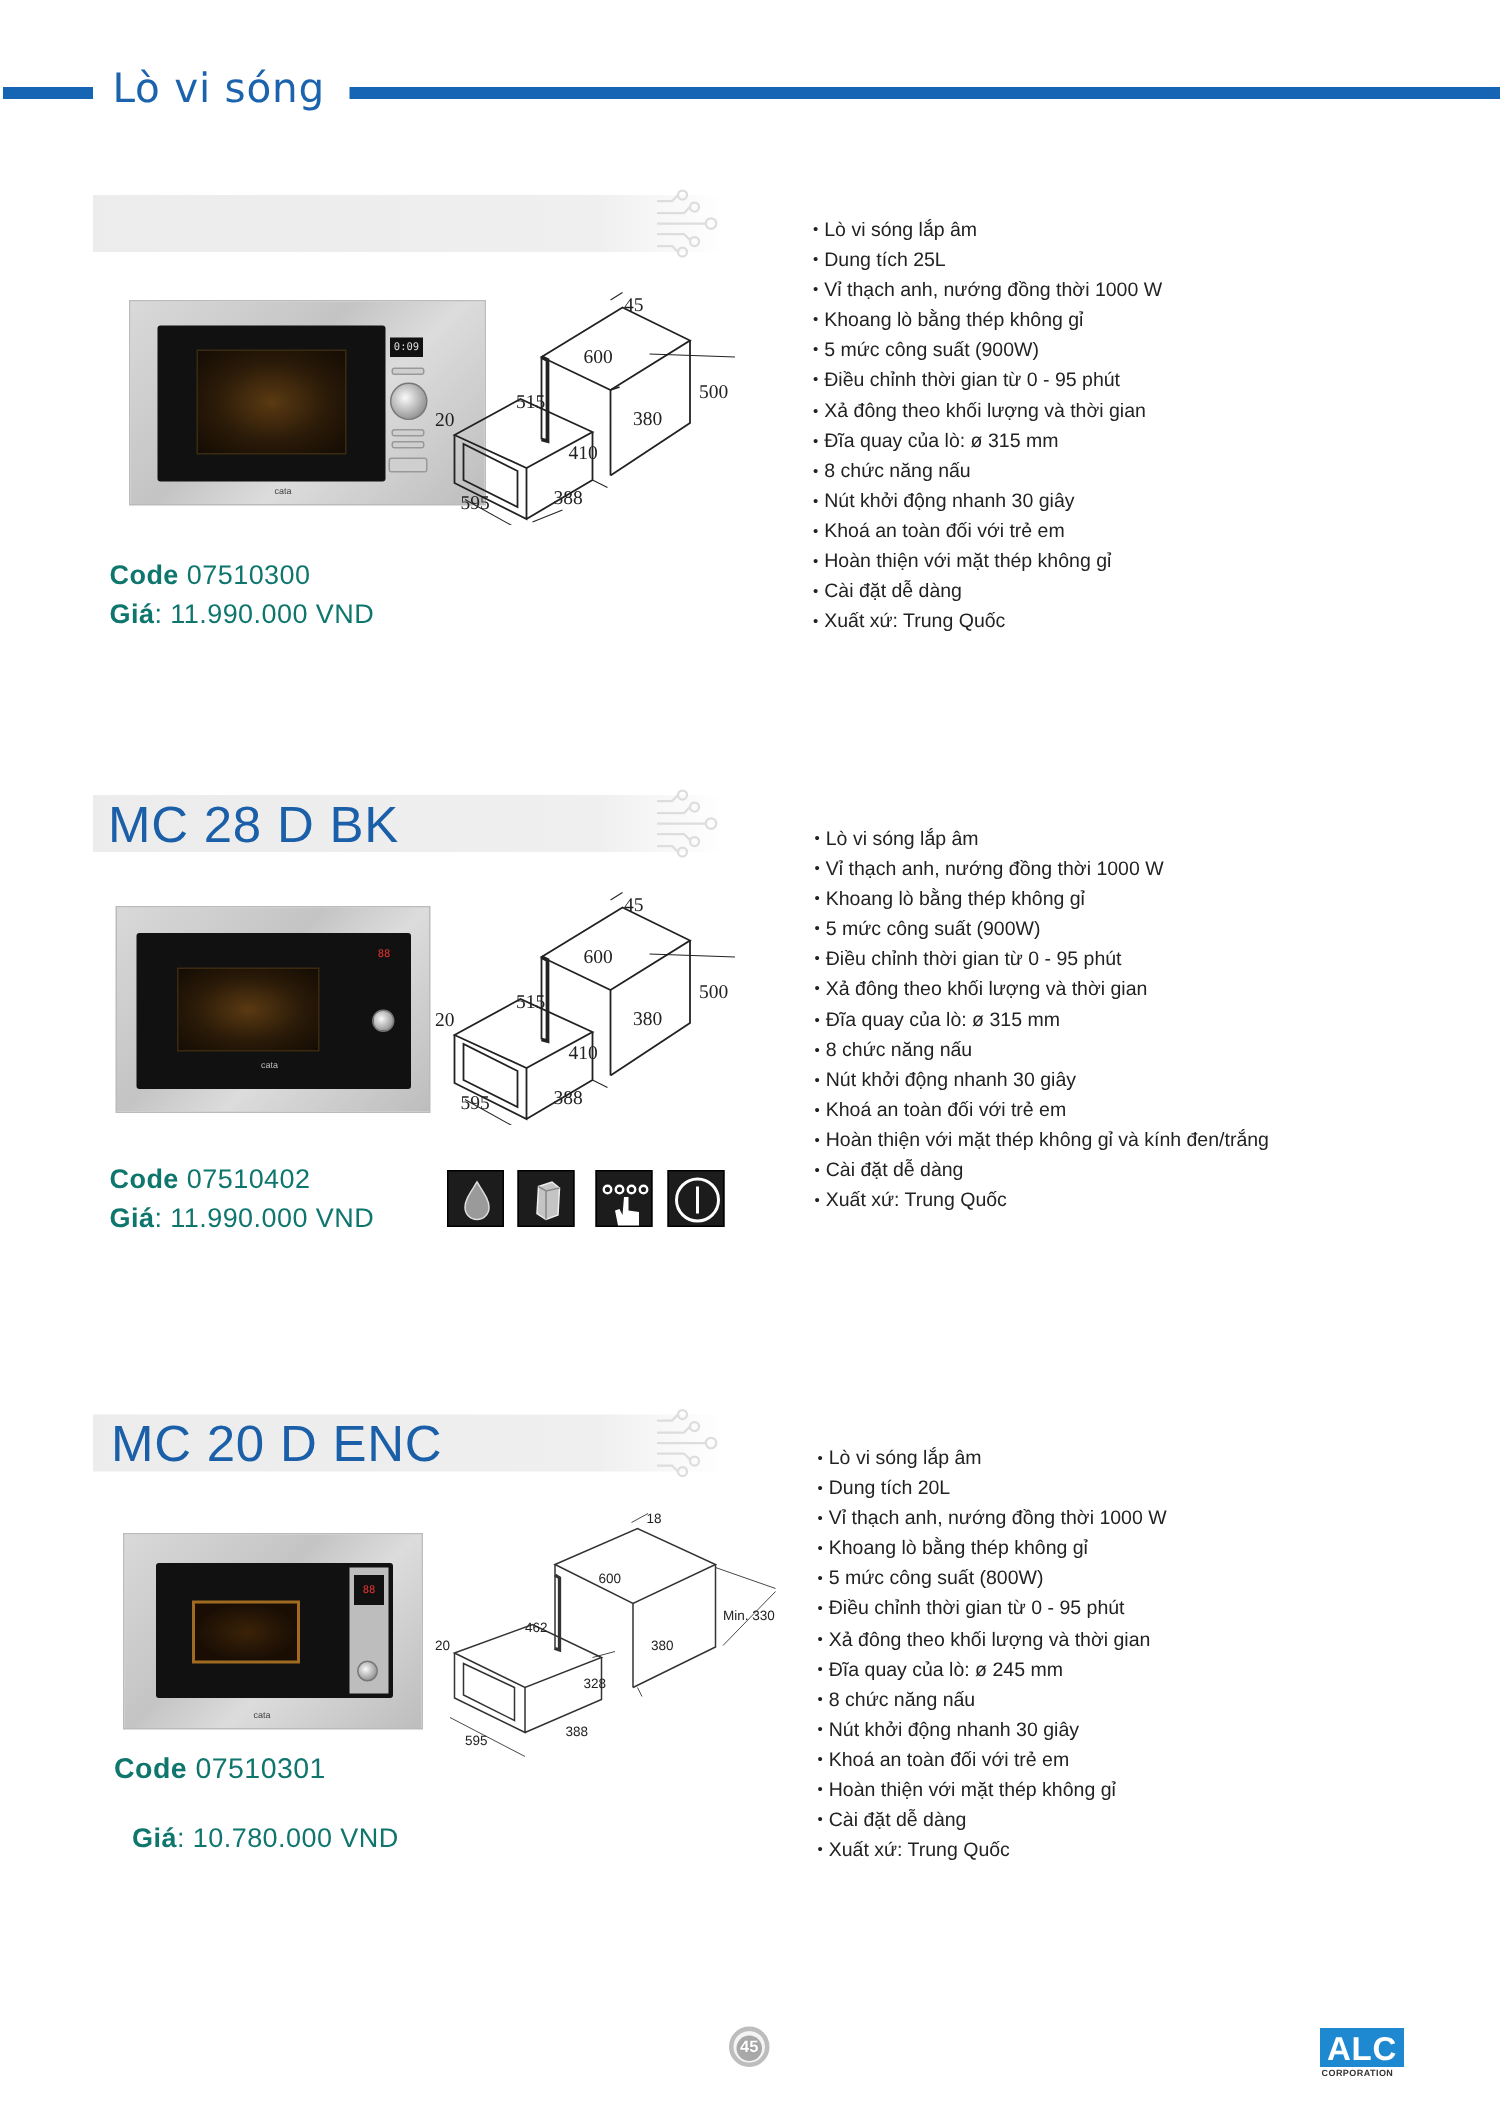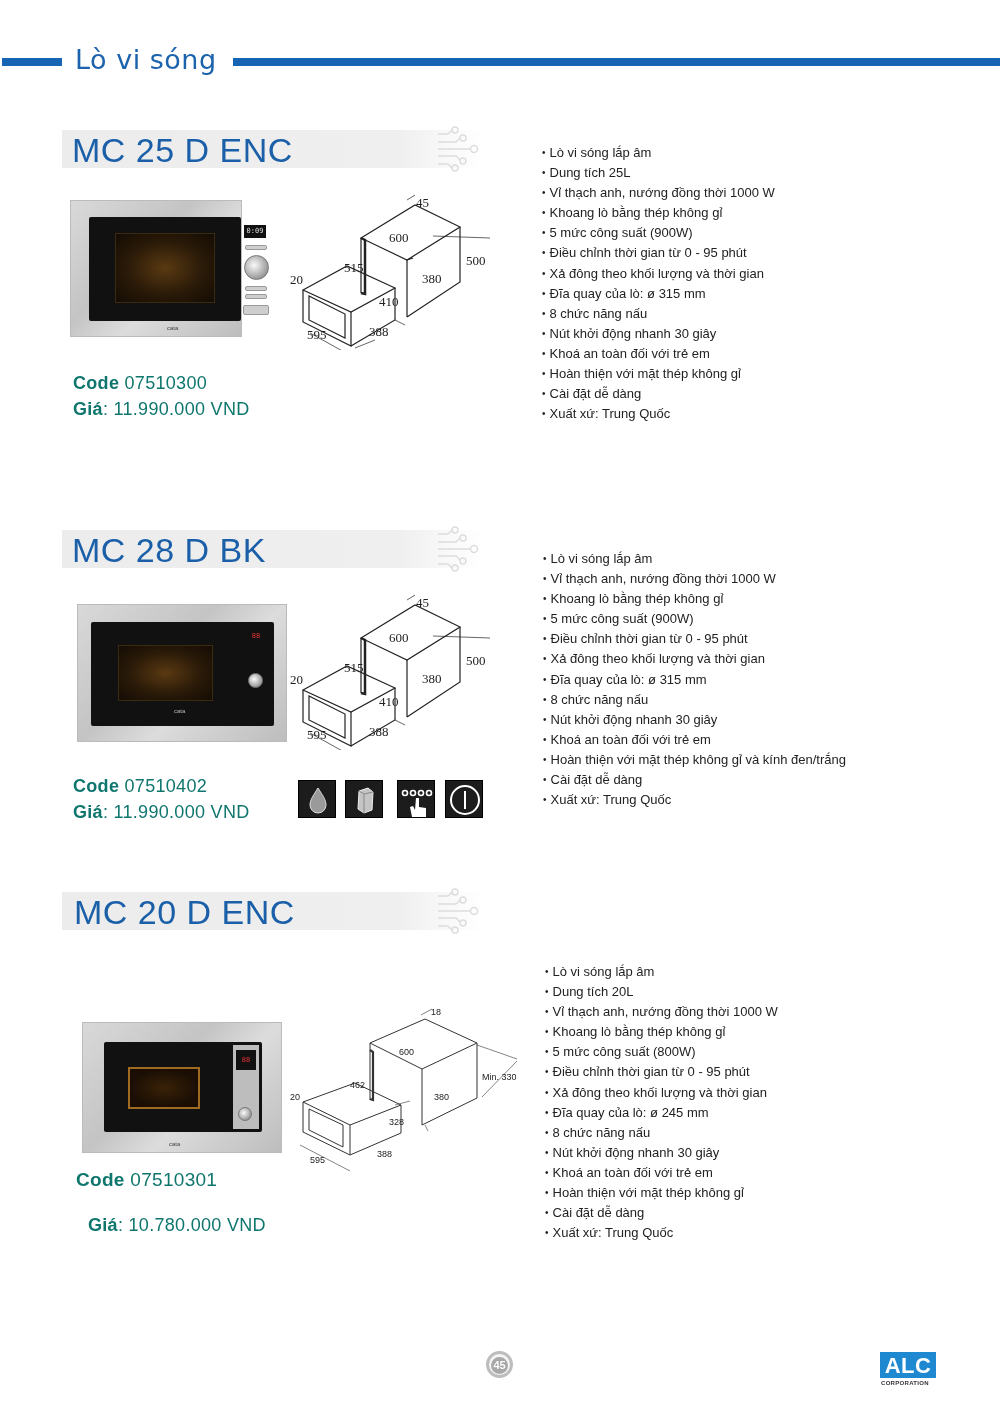--- a/index.html
+++ b/index.html
@@ -45,38 +45,37 @@
 </style>
 </head>
 <body>
 
 <div class="hdr-bar-left"></div>
 <div class="hdr-title">Lò vi sóng</div>
 <div class="hdr-bar-right"></div>
 
 <div class="section" style="top:0;">
   <div class="title-band" style="top:130px;">
-    <div class="title-text">MC 25 D ENC</div>
     <svg class="circuit" viewBox="0 0 48 46">
       <g stroke="#ddd" stroke-width="1.5" fill="none">
         <path d="M4 8 H14 L18 4"></path>
           <circle cx="21" cy="4" r="3"></circle>
         <path d="M4 16 H22 L26 12"></path>
           <circle cx="29" cy="12" r="3"></circle>
         <path d="M4 23 H36"></path>
           <circle cx="40" cy="23" r="3.5"></circle>
         <path d="M4 30 H22 L26 34"></path>
           <circle cx="29" cy="35" r="3"></circle>
         <path d="M4 38 H14 L18 42"></path>
           <circle cx="21" cy="42" r="3"></circle>
       </g>
     </svg>
   </div>
 
-  <div class="photo" style="left:70px; top:200px; width:172px; height:137px;">
+  <div class="photo" style="left:86px; top:200px; width:238px; height:137px;">
     <div class="door" style="left:18px; top:16px; width:152px; height:104px;"></div>
     <div class="window" style="left:44px; top:32px; width:100px; height:70px;"></div>
     <div class="display" style="left:173px; top:24px; width:22px; height:13px; line-height:13px; color:#ddd;">0:09</div>
     <div class="btn" style="left:174px; top:44px; width:22px; height:5px;"></div>
     <div class="knob" style="left:173px; top:54px; width:25px; height:25px;"></div>
     <div class="btn" style="left:174px; top:85px; width:22px; height:5px;"></div>
     <div class="btn" style="left:174px; top:93px; width:22px; height:5px;"></div>
     <div class="btn" style="left:172px; top:104px; width:26px; height:10px;"></div>
     <div class="logo" style="left:96px; top:124px;">cata</div>
   </div>
@@ -230,21 +229,21 @@
     <li>8 chức năng nấu</li>
     <li>Nút khởi động nhanh 30 giây</li>
     <li>Khoá an toàn đối với trẻ em</li>
     <li>Hoàn thiện với mặt thép không gỉ và kính đen/trắng</li>
     <li>Cài đặt dễ dàng</li>
     <li>Xuất xứ: Trung Quốc</li>
   </ul>
 </div>
 
 <div class="section" style="top:0;">
-  <div class="title-band" style="top:892px;">
+  <div class="title-band" style="top:943px;">
     <div class="title-text" style="left:12px;">MC 20 D ENC</div>
     <svg class="circuit" viewBox="0 0 48 46">
       <g stroke="#ddd" stroke-width="1.5" fill="none">
         <path d="M4 8 H14 L18 4"></path>
           <circle cx="21" cy="4" r="3"></circle>
         <path d="M4 16 H22 L26 12"></path>
           <circle cx="29" cy="12" r="3"></circle>
         <path d="M4 23 H36"></path>
           <circle cx="40" cy="23" r="3.5"></circle>
         <path d="M4 30 H22 L26 34"></path>

